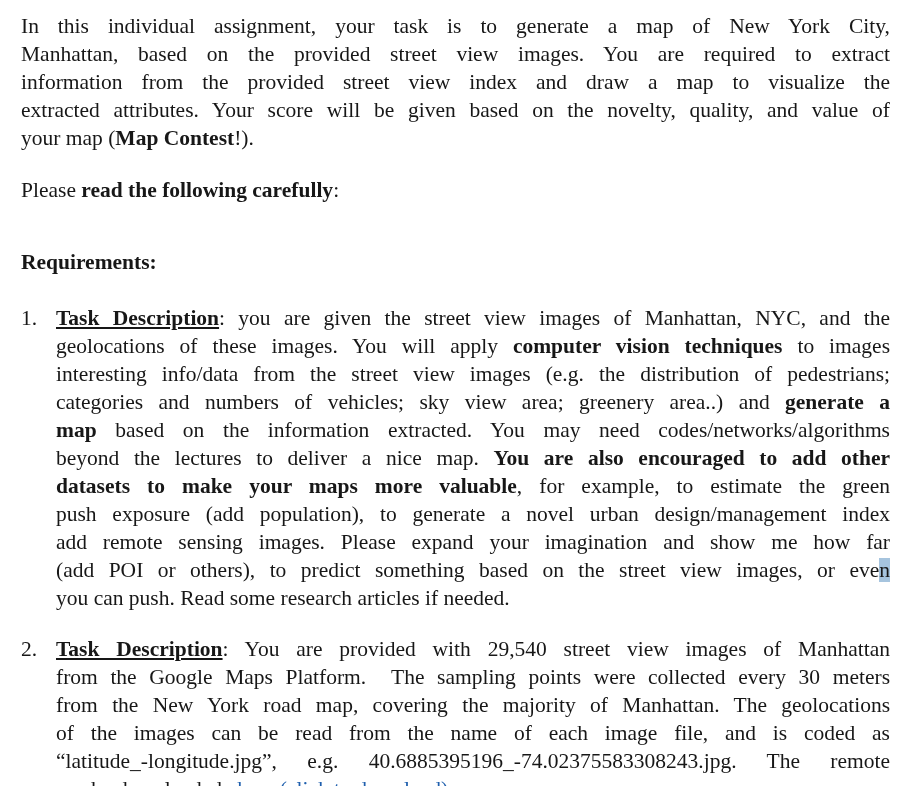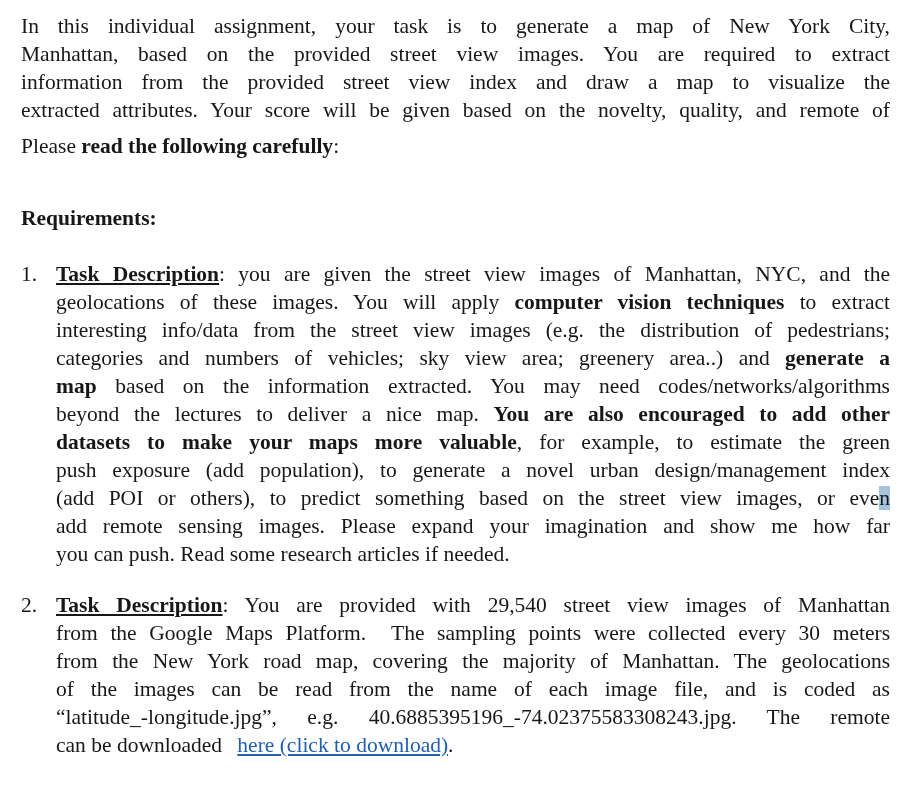--- a/index.html
+++ b/index.html
@@ -31,53 +31,54 @@
     text-align-last: justify;
   }
   .b { font-weight: bold; }
   .u { text-decoration: underline; }
   .hl { background: var(--hl, #a6c4de); }
   a.link {
     color: var(--link, #2060ae);
     cursor: pointer;
     margin-left: 10px;
   }
-  .mt-please { margin-top: 8px; }
+  .mt-please { margin-top: 24px; }
   .mt-req { margin-top: 44px; }
   .mt-item1 { margin-top: 28px; }
   .mt-item2 { margin-top: 23px; }
 </style>
 </head>
 <body style="background: rgb(255, 255, 255);">
 
 <div id="doc">
     <div class="block para">
       <div class="line j"><span>In this individual assignment, your task is to generate a map of New York City,</span></div>
       <div class="line j"><span>Manhattan, based on the provided street view images. You are required to extract</span></div>
       <div class="line j"><span>information from the provided street view index and draw a map to visualize the</span></div>
-      <div class="line j"><span>extracted attributes. Your score will be given based on the novelty, quality, and remote of</span></div>
+      <div class="line j"><span>extracted attributes. Your score will be given based on the novelty, quality, and value of</span></div>
+      <div class="line"><span>your map (</span><span class="b">Map Contest</span><span>!).</span></div>
     </div>
     <div class="block para mt-please">
       <div class="line"><span>Please </span><span class="b">read the following carefully</span><span>:</span></div>
     </div>
     <div class="block para mt-req">
       <div class="line"><span class="b">Requirements:</span></div>
     </div>
     <div class="block list-item mt-item1">
       <span class="marker">1.</span>
       <div class="line j"><span class="b u">Task Description</span><span>: you are given the street view images of Manhattan, NYC, and the</span></div>
-      <div class="line j"><span>geolocations of these images. You will apply </span><span class="b">computer vision techniques</span><span> to extract</span></div>
+      <div class="line j"><span>geolocations of these images. You will apply </span><span class="b">computer vision techniques</span><span> to images</span></div>
       <div class="line j"><span>interesting info/data from the street view images (e.g. the distribution of pedestrians;</span></div>
       <div class="line j"><span>categories and numbers of vehicles; sky view area; greenery area..) and </span><span class="b">generate a</span></div>
       <div class="line j"><span class="b">map</span><span> based on the information extracted. You may need codes/networks/algorithms</span></div>
       <div class="line j"><span>beyond the lectures to deliver a nice map. </span><span class="b">You are also encouraged to add other</span></div>
       <div class="line j"><span class="b">datasets to make your maps more valuable</span><span>, for example, to estimate the green</span></div>
       <div class="line j"><span>push exposure (add population), to generate a novel urban design/management index</span></div>
+      <div class="line j"><span>add remote sensing images. Please expand your imagination and show me how far</span></div>
       <div class="line j"><span>(add POI or others), to predict something based on the street view images, or eve</span><span class="hl">n</span></div>
-      <div class="line j"><span>add remote sensing images. Please expand your imagination and show me how far</span></div>
       <div class="line"><span>you can push. Read some research articles if needed.</span></div>
     </div>
     <div class="block list-item mt-item2">
       <span class="marker">2.</span>
       <div class="line j"><span class="b u">Task Description</span><span>: You are provided with 29,540 street view images of Manhattan</span></div>
       <div class="line j"><span>from the Google Maps Platform.&nbsp; The sampling points were collected every 30 meters</span></div>
       <div class="line j"><span>from the New York road map, covering the majority of Manhattan. The geolocations</span></div>
       <div class="line j"><span>of the images can be read from the name of each image file, and is coded as</span></div>
       <div class="line j"><span>“latitude_-longitude.jpg”, e.g. 40.6885395196_-74.02375583308243.jpg. The remote</span></div>
       <div class="line"><span>can be downloaded </span><a href="#" class="link">here (click to download)</a><span>.</span></div>

